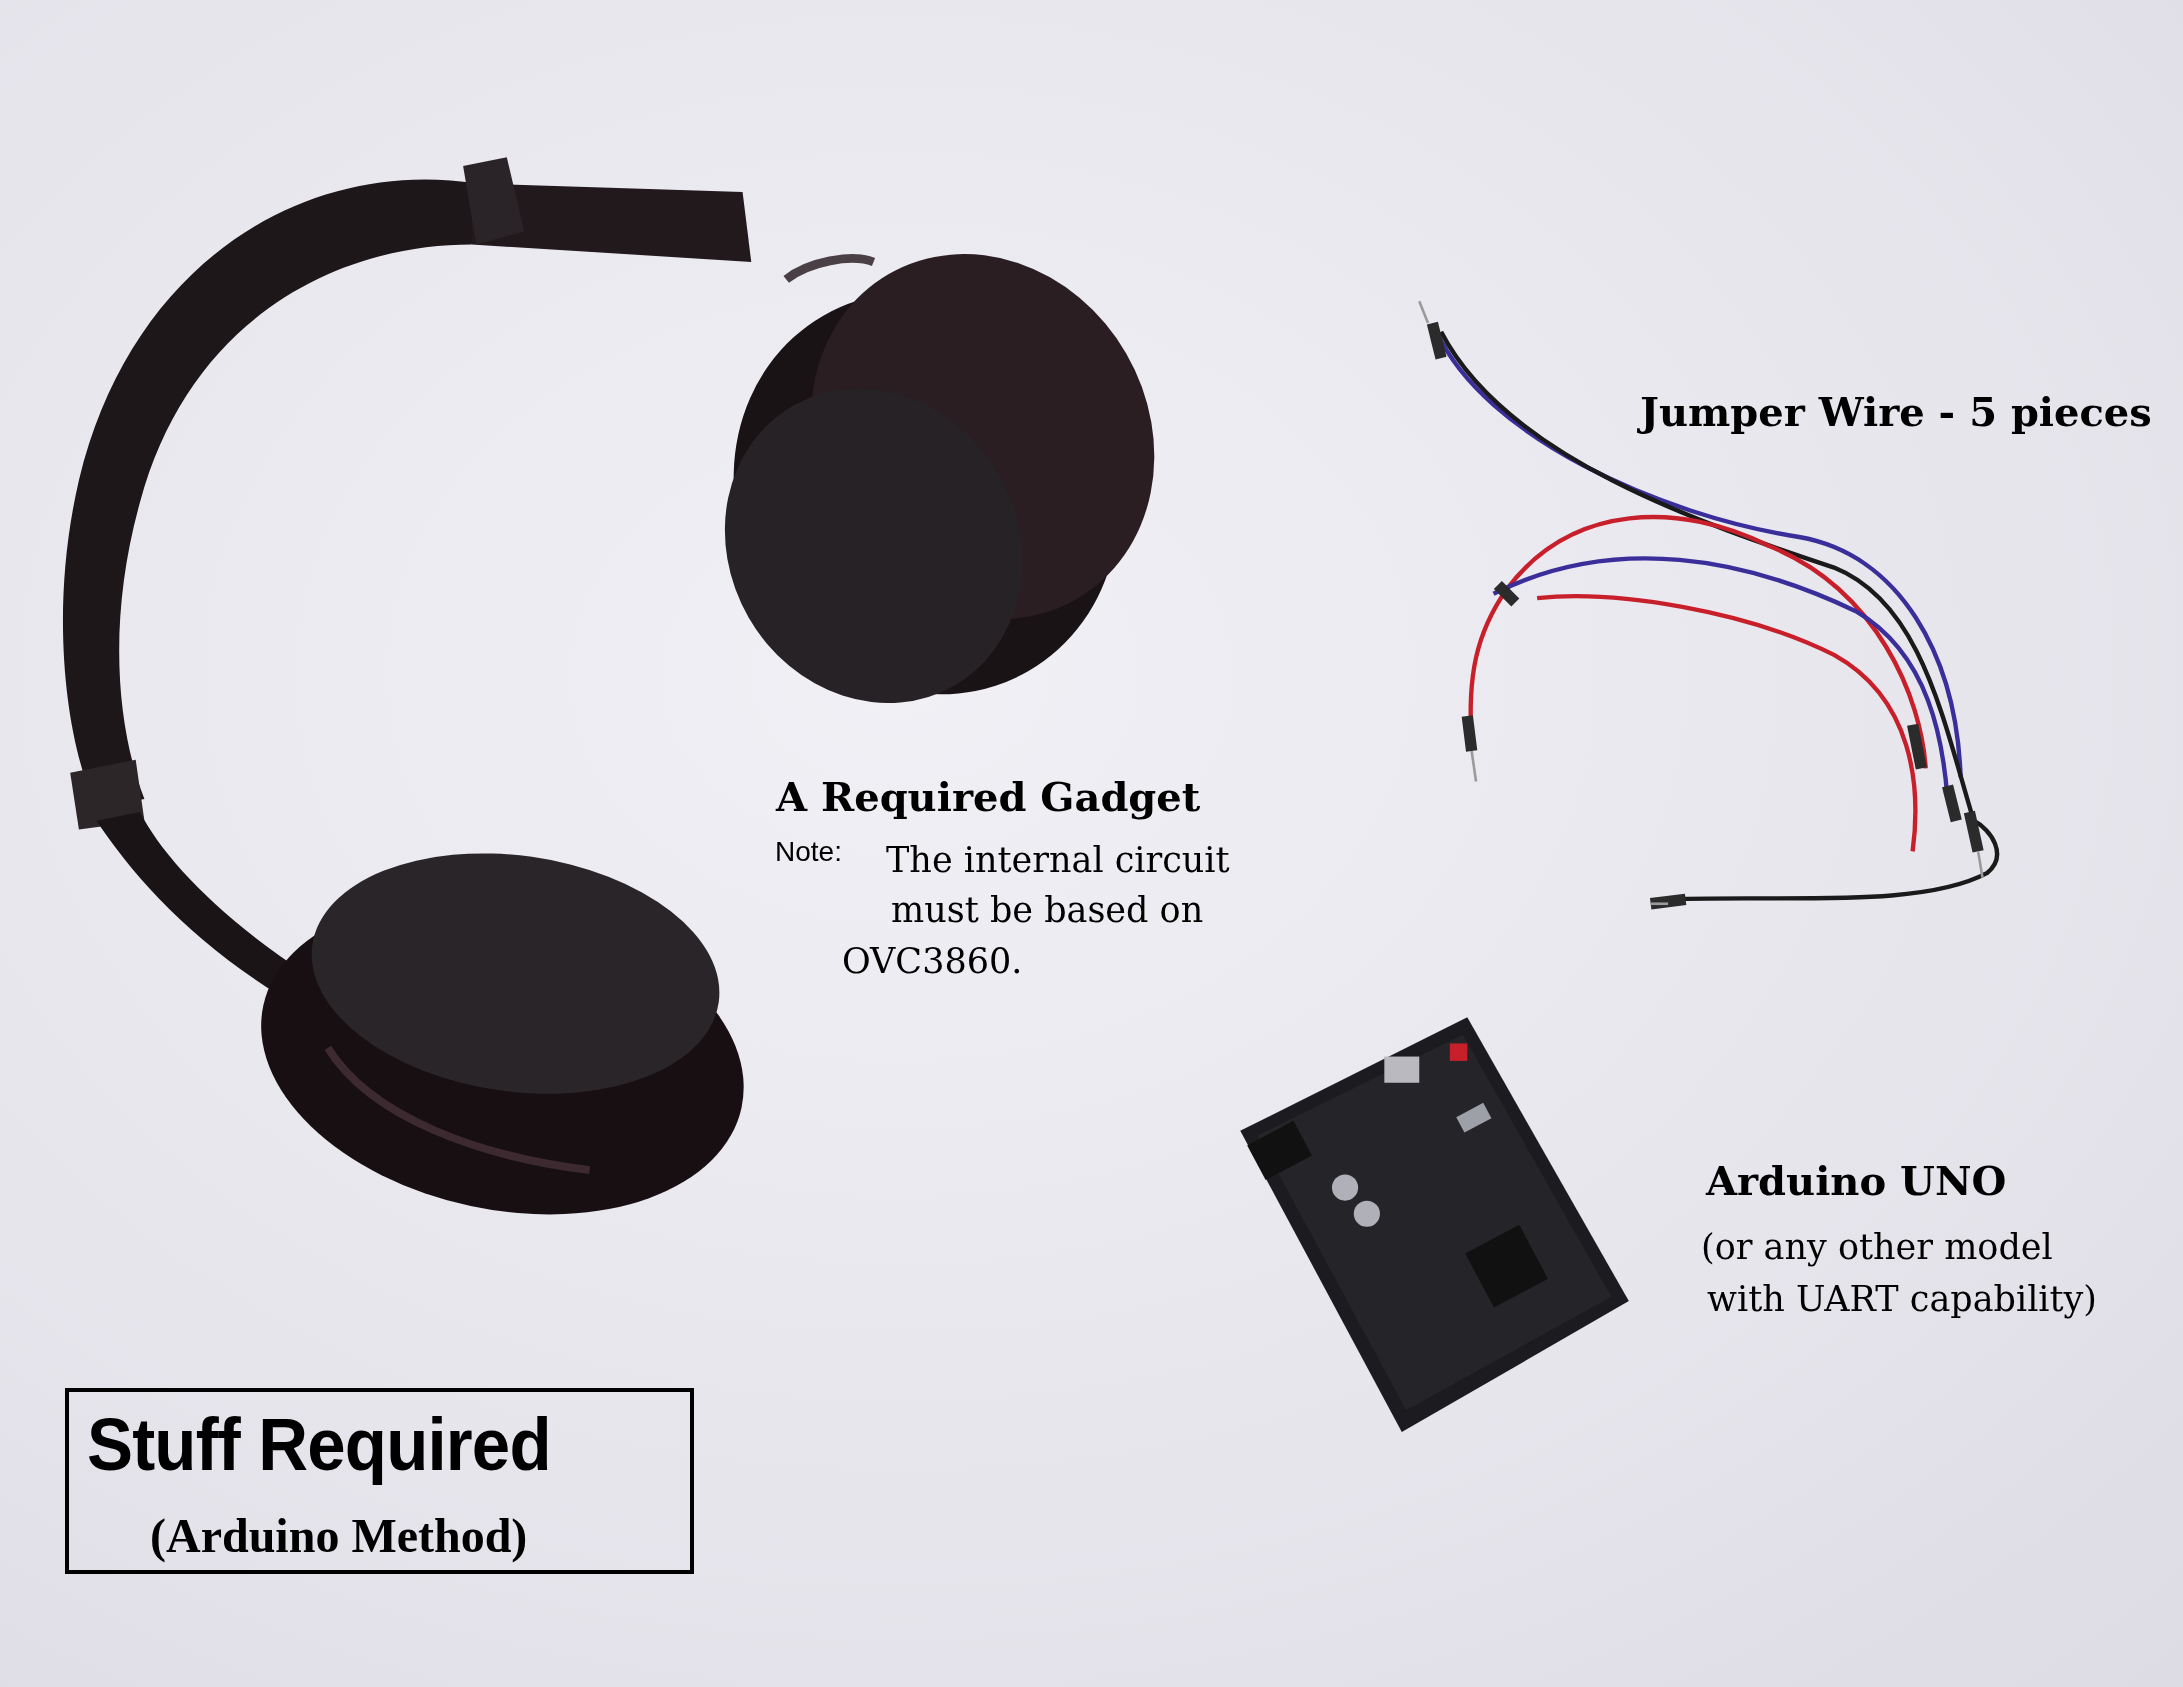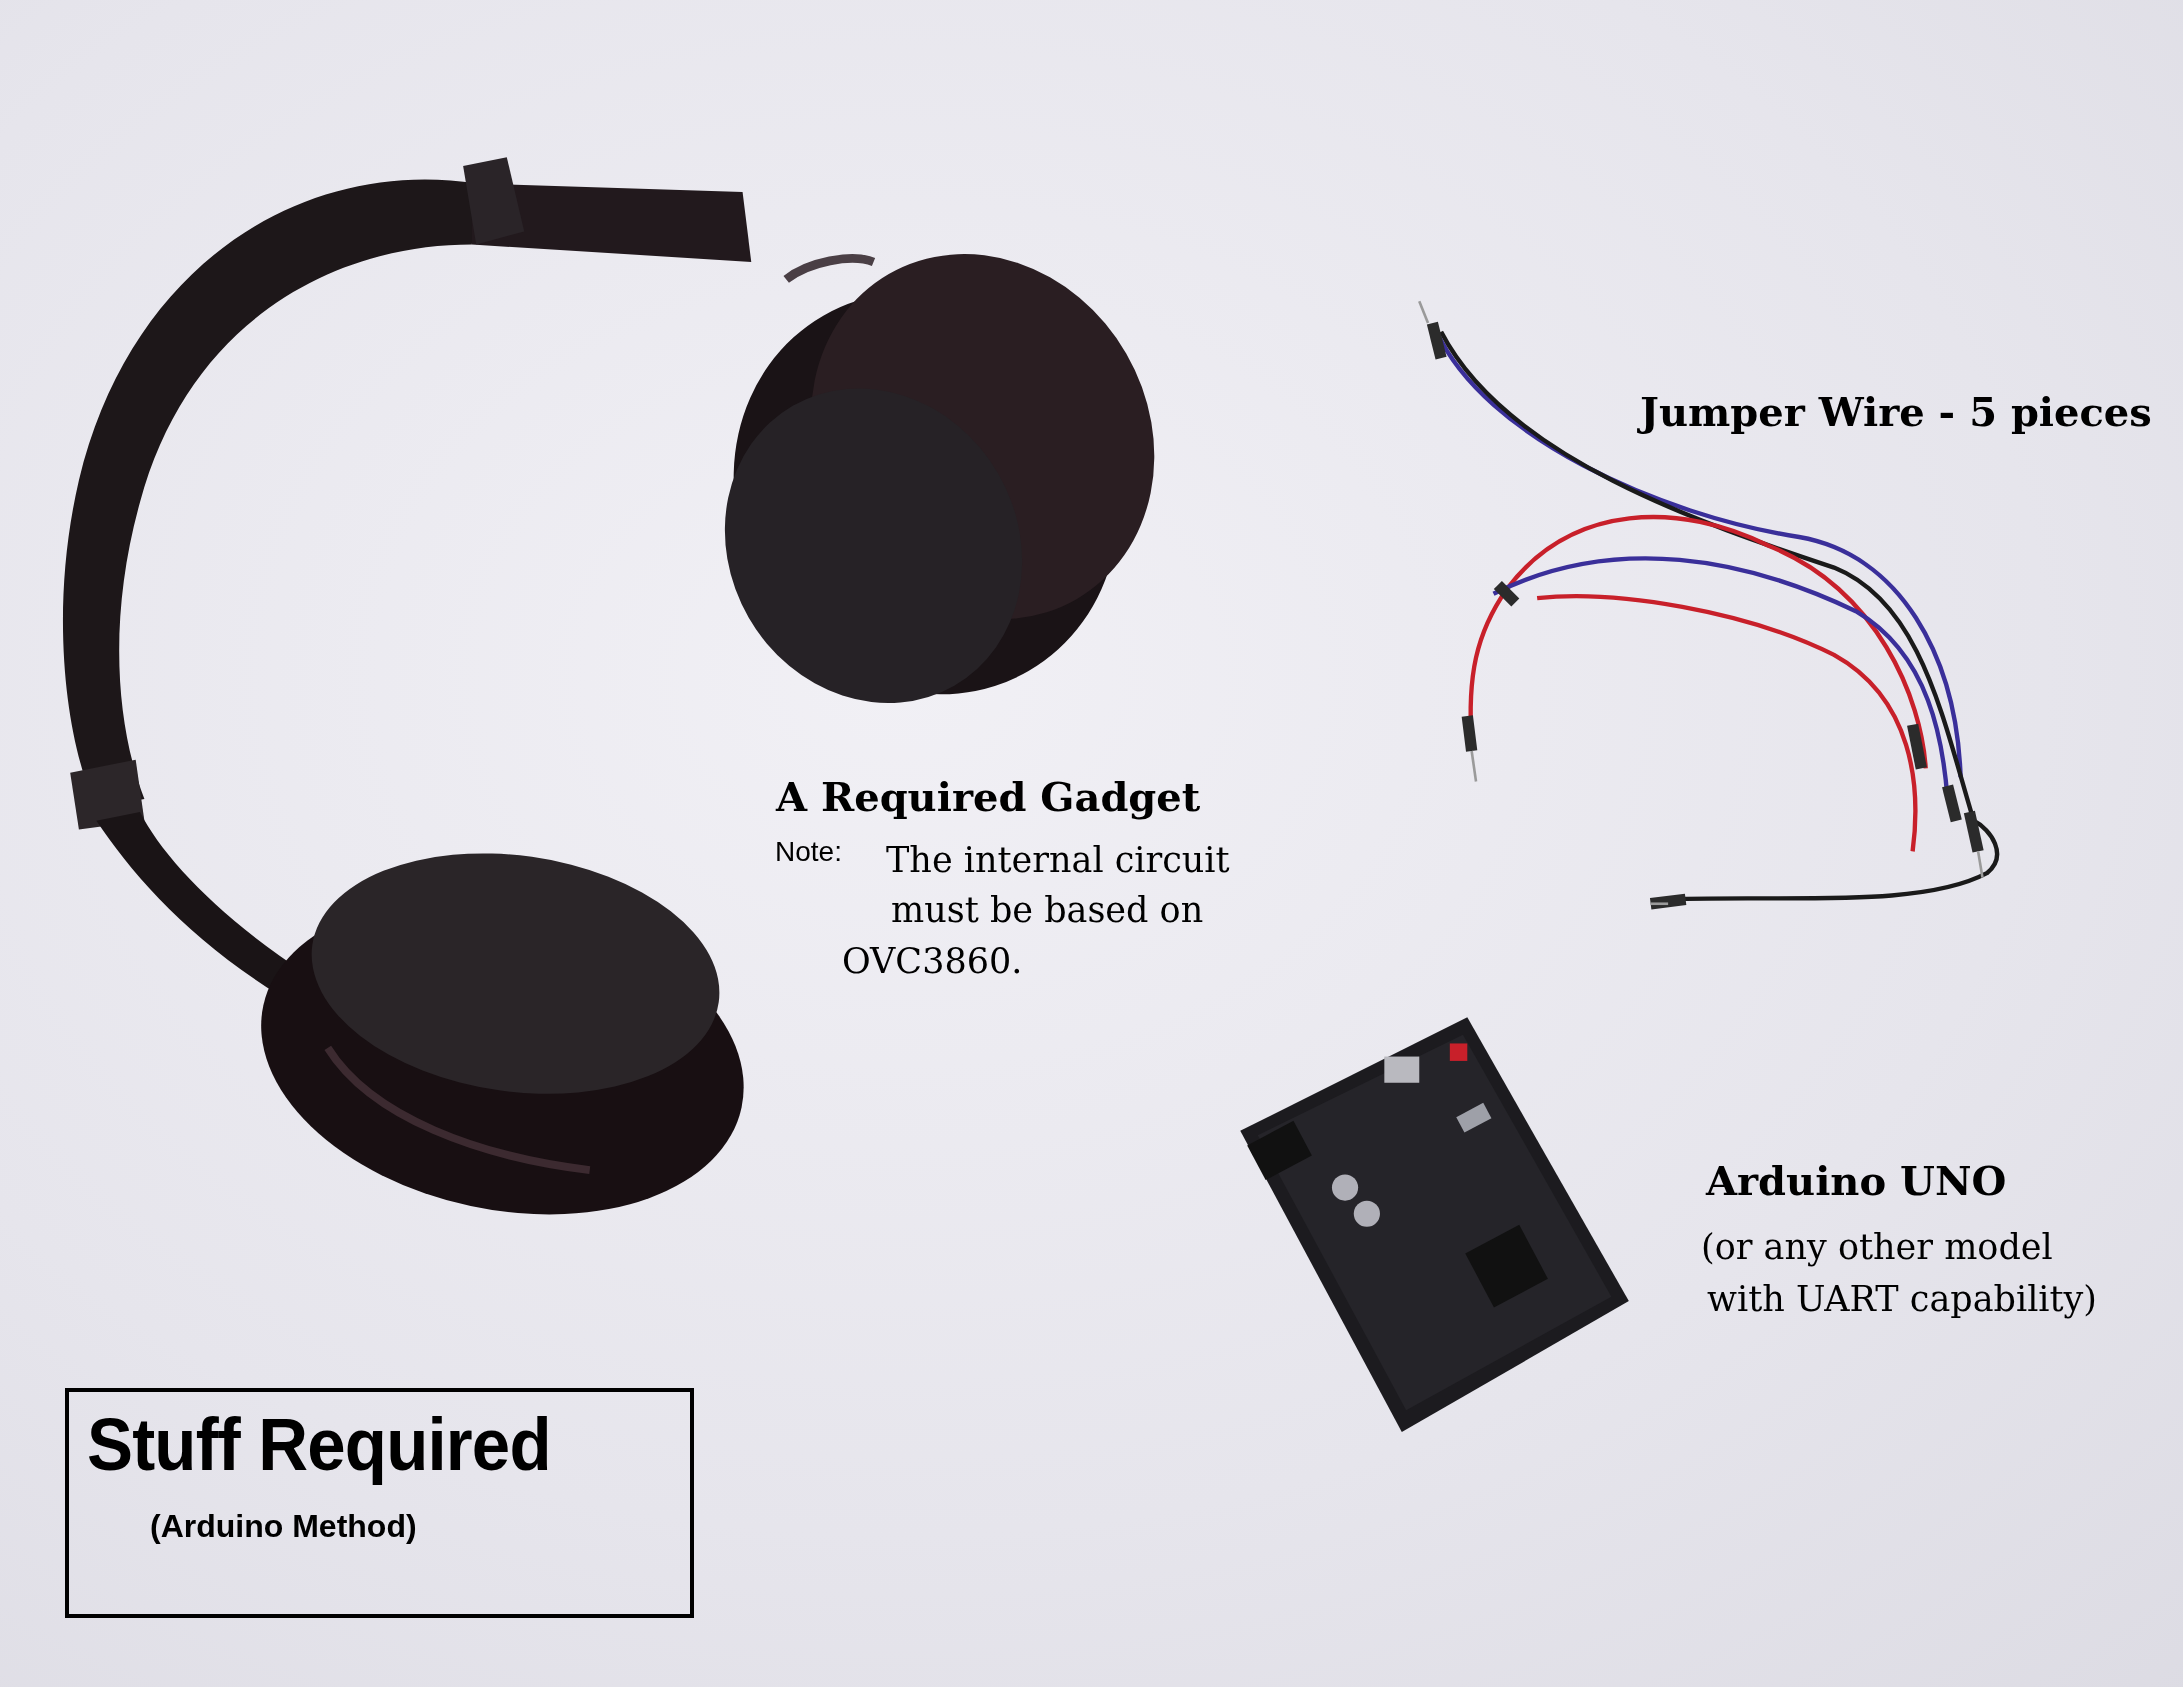--- a/index.html
+++ b/index.html
@@ -4,23 +4,23 @@
 <style>
   html, body { margin:0; padding:0; }
   body { width:2250px; height:1687px; overflow:hidden; background:#e9e8ee; position:relative;
          font-family:"DejaVu Serif", serif; color:#000; }
   .bg { position:absolute; inset:0; background:radial-gradient(ellipse at 40% 40%, #f1f0f5 0%, #e6e5ec 60%, #dcdbe3 100%); }
   .abs { position:absolute; }
   svg.photo { position:absolute; left:0; top:0; }
   .label-title { font-family:"DejaVu Serif", serif; font-weight:bold; font-size:40px; white-space:nowrap; }
   .label-body { font-family:"DejaVu Serif", serif; font-size:35px; white-space:nowrap; line-height:48px; }
   .note-prefix { font-family:"Liberation Sans", sans-serif; font-weight:normal; font-size:28px; }
-  .stuff-box { position:absolute; left:65px; top:1388px; width:629px; height:230px; border:4.4px solid #000; box-sizing:border-box; }
+  .stuff-box { position:absolute; left:65px; top:1388px; width:629px; height:186px; border:4.4px solid #000; box-sizing:border-box; }
   .stuff-title { position:absolute; left:17.5px; top:8.7px; font-family:"Liberation Sans", sans-serif; font-weight:bold; font-size:75px; transform:scaleX(0.92); transform-origin:left top; white-space:nowrap; letter-spacing:-0.9px; }
-  .stuff-sub { position:absolute; left:81px; top:116px; font-family:Liberation Sans, sans-serif; font-weight:bold; font-size:32px; white-space:nowrap; }
+  .stuff-sub { position:absolute; left:81px; top:116px; font-family:Liberation Serif, serif; font-weight:bold; font-size:48px; white-space:nowrap; }
 </style>
 </head>
 <body>
 
 <div class="bg"></div>
 
 <svg class="photo" width="2250" height="1687" viewBox="0 0 5152 3864">
 
   <g>
     <path d="M 1090 420 C 700 360, 300 600, 180 1100 C 110 1400, 150 1700, 220 1850 L 330 1830 C 260 1650, 250 1400, 320 1150 C 430 740, 760 560, 1080 560 Z" fill="#1d1719"></path>

